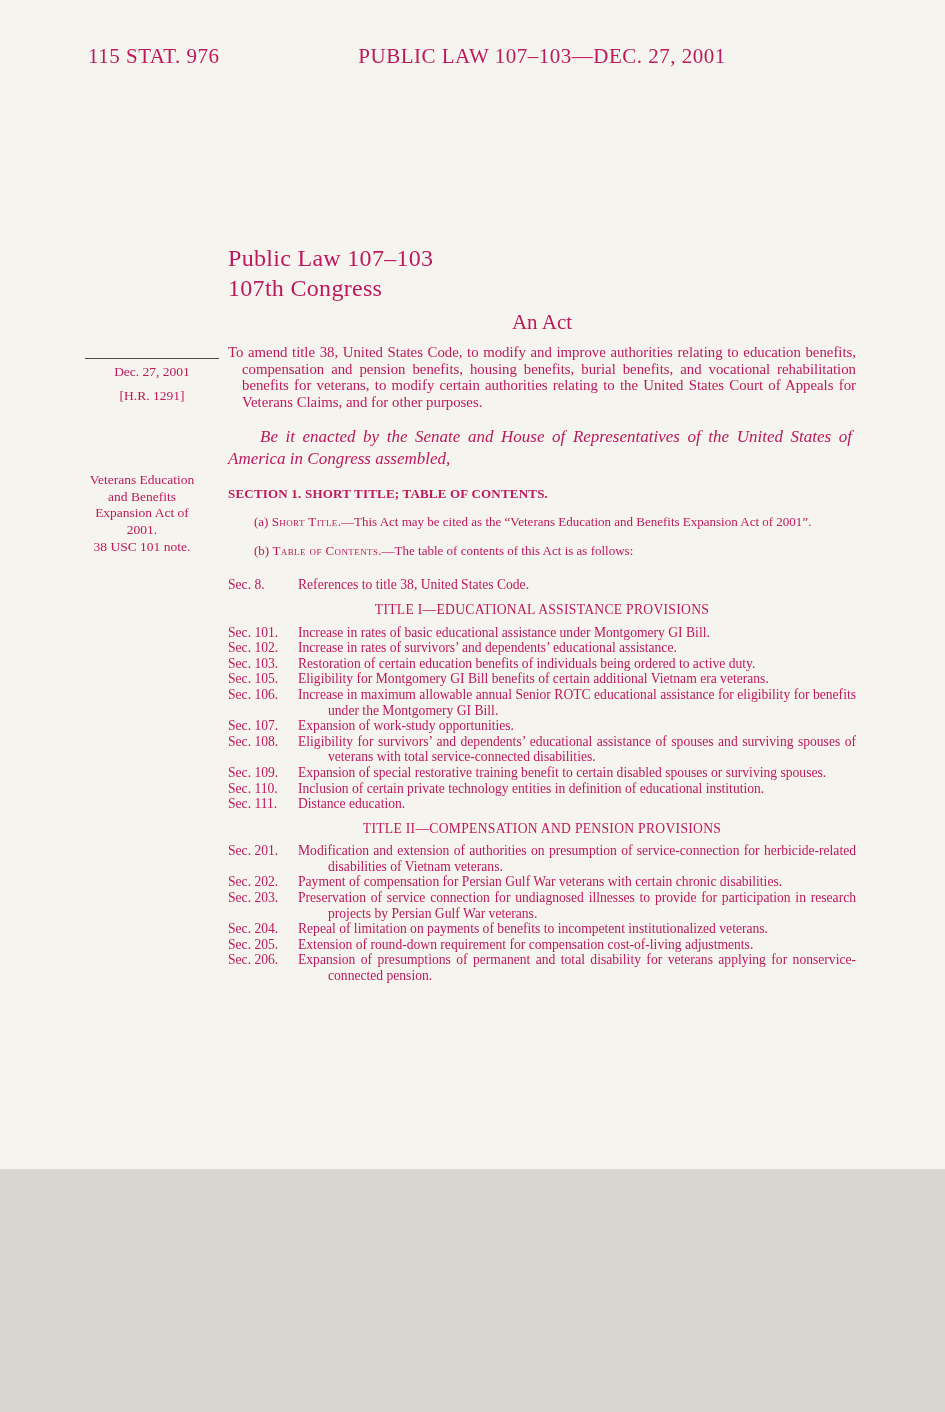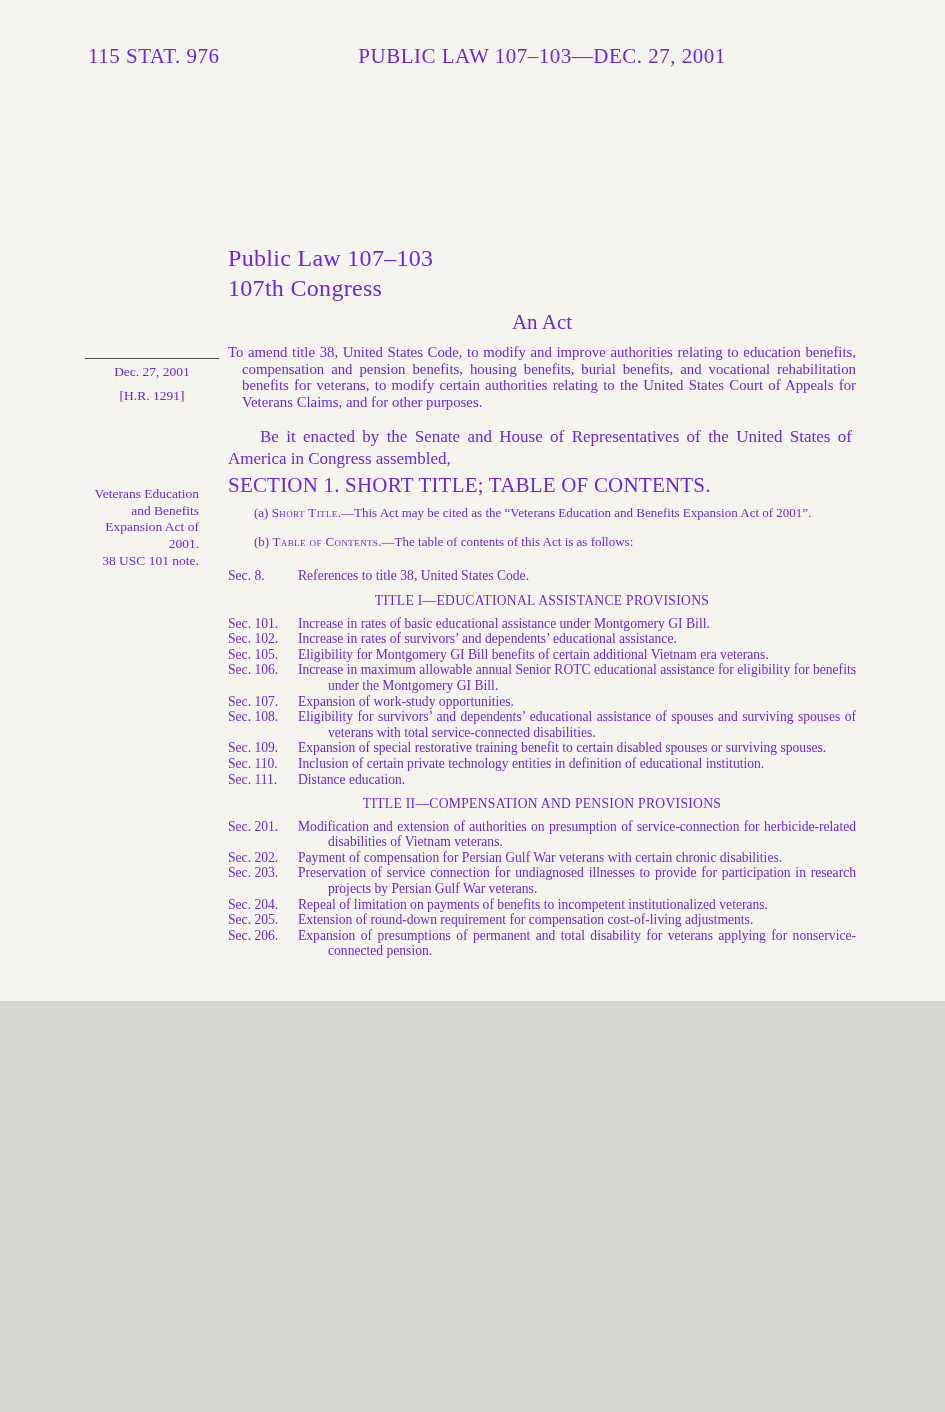--- a/index.html
+++ b/index.html
@@ -1,55 +1,55 @@
 <!DOCTYPE html>
 <html><head>
 <meta charset="utf-8">
 <style>
   html,body{margin:0;padding:0;background:#d8d6d0;}
   .page{
     position:relative;
-    width:945px;height:1001px;
+    width:945px;height:1169px;
     margin:0 auto;
     background:#f6f4ee;
-    color:#6d28d9;
+    color:#be185d;
     font-family:"Liberation Serif","DejaVu Serif",serif;
     overflow:hidden;
     box-shadow:0 0 6px rgba(0,0,0,.25);
   }
   
   .stat-number{
     position:absolute;top:44px;left:88px;
     font-size:21px;letter-spacing:.5px;
   }
   .running-title{
     position:absolute;top:44px;left:228px;width:628px;
     text-align:center;font-size:21px;letter-spacing:.5px;
   }
   
   .margin-notes{position:absolute;left:85px;width:134px;font-size:13.5px;line-height:16.5px;}
   .note-date{position:absolute;top:358px;left:0;width:134px;text-align:center;}
   .note-date .rule{border-top:1.2px solid #4a4a46;margin-bottom:5px;}
   .note-date .bill{margin-top:7px;}
-  .note-act{position:absolute;top:486px;left:0;width:114px;text-align:right;}
+  .note-act{position:absolute;top:472px;left:0;width:114px;text-align:center;}
   .note-act .usc{margin-top:1px;}
   
   .main-col{position:absolute;left:228px;top:243px;width:628px;}
   .law-number{font-size:24px;font-weight:normal;margin:0;line-height:30px;letter-spacing:.3px;}
   .congress{font-size:24px;font-weight:normal;margin:0;line-height:30px;letter-spacing:.3px;}
   .an-act{font-size:21px;text-align:center;margin-top:6px;line-height:26px;}
   .preamble{
     font-size:14.8px;line-height:16.6px;text-align:justify;
     margin:9px 0 11px 0;padding-left:14px;text-indent:-14px;
   }
   .enacting{
-    font-size:17px;line-height:21.5px;text-align:justify;
+    font-style:italic;font-size:17px;line-height:21.5px;text-align:justify;
     margin:16px 4px 0 0;text-indent:32px;
   }
-  .sec-heading{font-size:21px;font-weight:normal;margin:6px 0 0 0;line-height:20px;letter-spacing:.2px;}
+  .sec-heading{font-size:13px;font-weight:bold;margin:15px 0 0 0;line-height:20px;letter-spacing:.2px;}
   .body-para{
     font-size:13px;line-height:21.5px;text-align:justify;
     margin:7px 0 0 0;text-indent:26px;
   }
   .sc{font-variant:small-caps;letter-spacing:.4px;}
   
   .toc{margin-top:16px;font-size:13.6px;line-height:15.6px;}
   .toc-row{padding-left:100px;text-indent:-100px;text-align:justify;}
   .toc-label{display:inline-block;width:70px;text-indent:0;}
   .toc-title{text-align:center;margin:9px 0 7px 0;letter-spacing:.3px;}
@@ -98,20 +98,21 @@
         </div>
 
       <div class="toc-title">TITLE I—EDUCATIONAL ASSISTANCE PROVISIONS</div>
 
       <div class="toc-list">
 
           <div class="toc-row"><span class="toc-label">Sec. 101.</span><span>Increase in rates of basic educational assistance under Montgomery GI Bill.</span></div>
 
           <div class="toc-row"><span class="toc-label">Sec. 102.</span><span>Increase in rates of survivors’ and dependents’ educational assistance.</span></div>
 
+          <div class="toc-row"><span class="toc-label">Sec. 103.</span><span>Restoration of certain education benefits of individuals being ordered to active duty.</span></div>
 
 
           <div class="toc-row"><span class="toc-label">Sec. 105.</span><span>Eligibility for Montgomery GI Bill benefits of certain additional Vietnam era veterans.</span></div>
 
           <div class="toc-row"><span class="toc-label">Sec. 106.</span><span>Increase in maximum allowable annual Senior ROTC educational assistance for eligibility for benefits under the Montgomery GI Bill.</span></div>
 
           <div class="toc-row"><span class="toc-label">Sec. 107.</span><span>Expansion of work-study opportunities.</span></div>
 
           <div class="toc-row"><span class="toc-label">Sec. 108.</span><span>Eligibility for survivors’ and dependents’ educational assistance of spouses and surviving spouses of veterans with total service-connected disabilities.</span></div>
 

